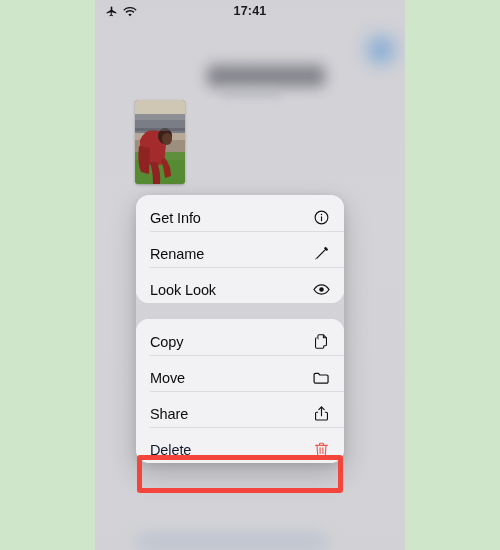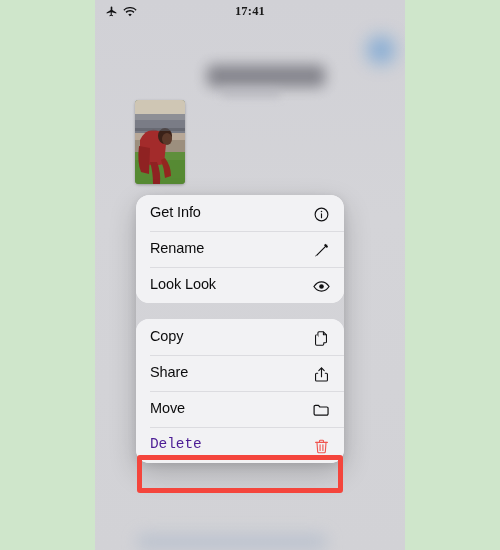--- a/index.html
+++ b/index.html
@@ -25,21 +25,20 @@
     overflow: hidden;
   }
 
   
   .status-bar {
     position: absolute;
     left: 0;
     top: 0;
     width: 370px;
     height: 26px;
-    font-family: Liberation Serif, serif;
   }
   .status-left {
     position: absolute;
     left: 10px;
     top: 4px;
     display: flex;
     align-items: center;
     gap: 5px;
   }
   .status-time {
@@ -152,43 +151,42 @@
     border-radius: 13px;
     overflow: hidden;
   }
   .menu-group + .menu-group {
     margin-top: 16px;
   }
   .menu-item {
     position: relative;
     height: 36px;
     display: flex;
-    align-items: flex-start;
+    align-items: center;
     justify-content: space-between;
     padding: 9px 13px 0 14px;
     box-sizing: border-box;
     background: #f2f2f4;
   }
   .menu-item + .menu-item:before {
     content: "";
     position: absolute;
     left: 14px;
     right: 0;
     top: 0;
     height: 1px;
     background: #dcdce0;
   }
   .menu-label {
     font-size: 14.5px;
     color: #0b0b0c;
     letter-spacing: -0.1px;
   }
   .menu-item.destructive .menu-label {
-    color: #4c1d95;
-    font-family: Liberation Mono, monospace;
+    color: #0f172a;
   }
   .menu-icon {
     width: 20px;
     height: 20px;
     display: flex;
     align-items: center;
     justify-content: center;
     color: #111113;
     flex: none;
   }
@@ -322,35 +320,35 @@
         <span class="menu-icon">
           <svg width="17" height="17" viewBox="0 0 24 24" fill="none" stroke="currentColor" stroke-width="1.5" stroke-linejoin="round">
             <path d="M8.5 2.5 h6.2 l4.3 4.3 v9.7 a1.6 1.6 0 0 1-1.6 1.6 H8.5 a1.6 1.6 0 0 1-1.6-1.6 V4.1 A1.6 1.6 0 0 1 8.5 2.5 z" fill="#f2f2f4"></path>
             <path d="M14.7 2.5 v4.3 h4.3"></path>
             <path d="M5.2 6.6 A1.6 1.6 0 0 0 3.6 8.2 v11.7 a1.6 1.6 0 0 0 1.6 1.6 h8.4 a1.6 1.6 0 0 0 1.6-1.6 v-1.8" fill="#f2f2f4"></path>
           </svg>
         </span>
       </div>
 
       <div class="menu-item">
+        <span class="menu-label">Move</span>
+        <span class="menu-icon">
+          <svg width="18" height="18" viewBox="0 0 24 24" fill="none" stroke="currentColor" stroke-width="1.6" stroke-linejoin="round">
+            <path d="M2.8 7.6 a1.7 1.7 0 0 1 1.7-1.7 h4.1 l1.9 2.1 h9.2 a1.7 1.7 0 0 1 1.7 1.7 v7.4 a1.7 1.7 0 0 1-1.7 1.7 H4.5 a1.7 1.7 0 0 1-1.7-1.7 z"></path>
+          </svg>
+        </span>
+      </div>
+
+      <div class="menu-item">
         <span class="menu-label">Share</span>
         <span class="menu-icon">
           <svg width="17" height="17" viewBox="0 0 24 24" fill="none" stroke="currentColor" stroke-width="1.6" stroke-linecap="round" stroke-linejoin="round">
             <path d="M12 2.8 L12 15"></path>
             <path d="M8.2 6.4 L12 2.6 L15.8 6.4"></path>
             <path d="M6.6 10.2 H5.2 a1.6 1.6 0 0 0-1.6 1.6 v7.8 a1.6 1.6 0 0 0 1.6 1.6 h13.6 a1.6 1.6 0 0 0 1.6-1.6 v-7.8 a1.6 1.6 0 0 0-1.6-1.6 h-1.4"></path>
-          </svg>
-        </span>
-      </div>
-
-      <div class="menu-item">
-        <span class="menu-label">Move</span>
-        <span class="menu-icon">
-          <svg width="18" height="18" viewBox="0 0 24 24" fill="none" stroke="currentColor" stroke-width="1.6" stroke-linejoin="round">
-            <path d="M2.8 7.6 a1.7 1.7 0 0 1 1.7-1.7 h4.1 l1.9 2.1 h9.2 a1.7 1.7 0 0 1 1.7 1.7 v7.4 a1.7 1.7 0 0 1-1.7 1.7 H4.5 a1.7 1.7 0 0 1-1.7-1.7 z"></path>
           </svg>
         </span>
       </div>
 
       <div class="menu-item destructive">
         <span class="menu-label">Delete</span>
         <span class="menu-icon">
           <svg width="17" height="17" viewBox="0 0 24 24" fill="none" stroke="currentColor" stroke-width="1.6" stroke-linecap="round" stroke-linejoin="round">
             <path d="M3.6 6.1 h16.8"></path>
             <path d="M9.2 6.1 V4.3 a1.1 1.1 0 0 1 1.1-1.1 h3.4 a1.1 1.1 0 0 1 1.1 1.1 v1.8"></path>

